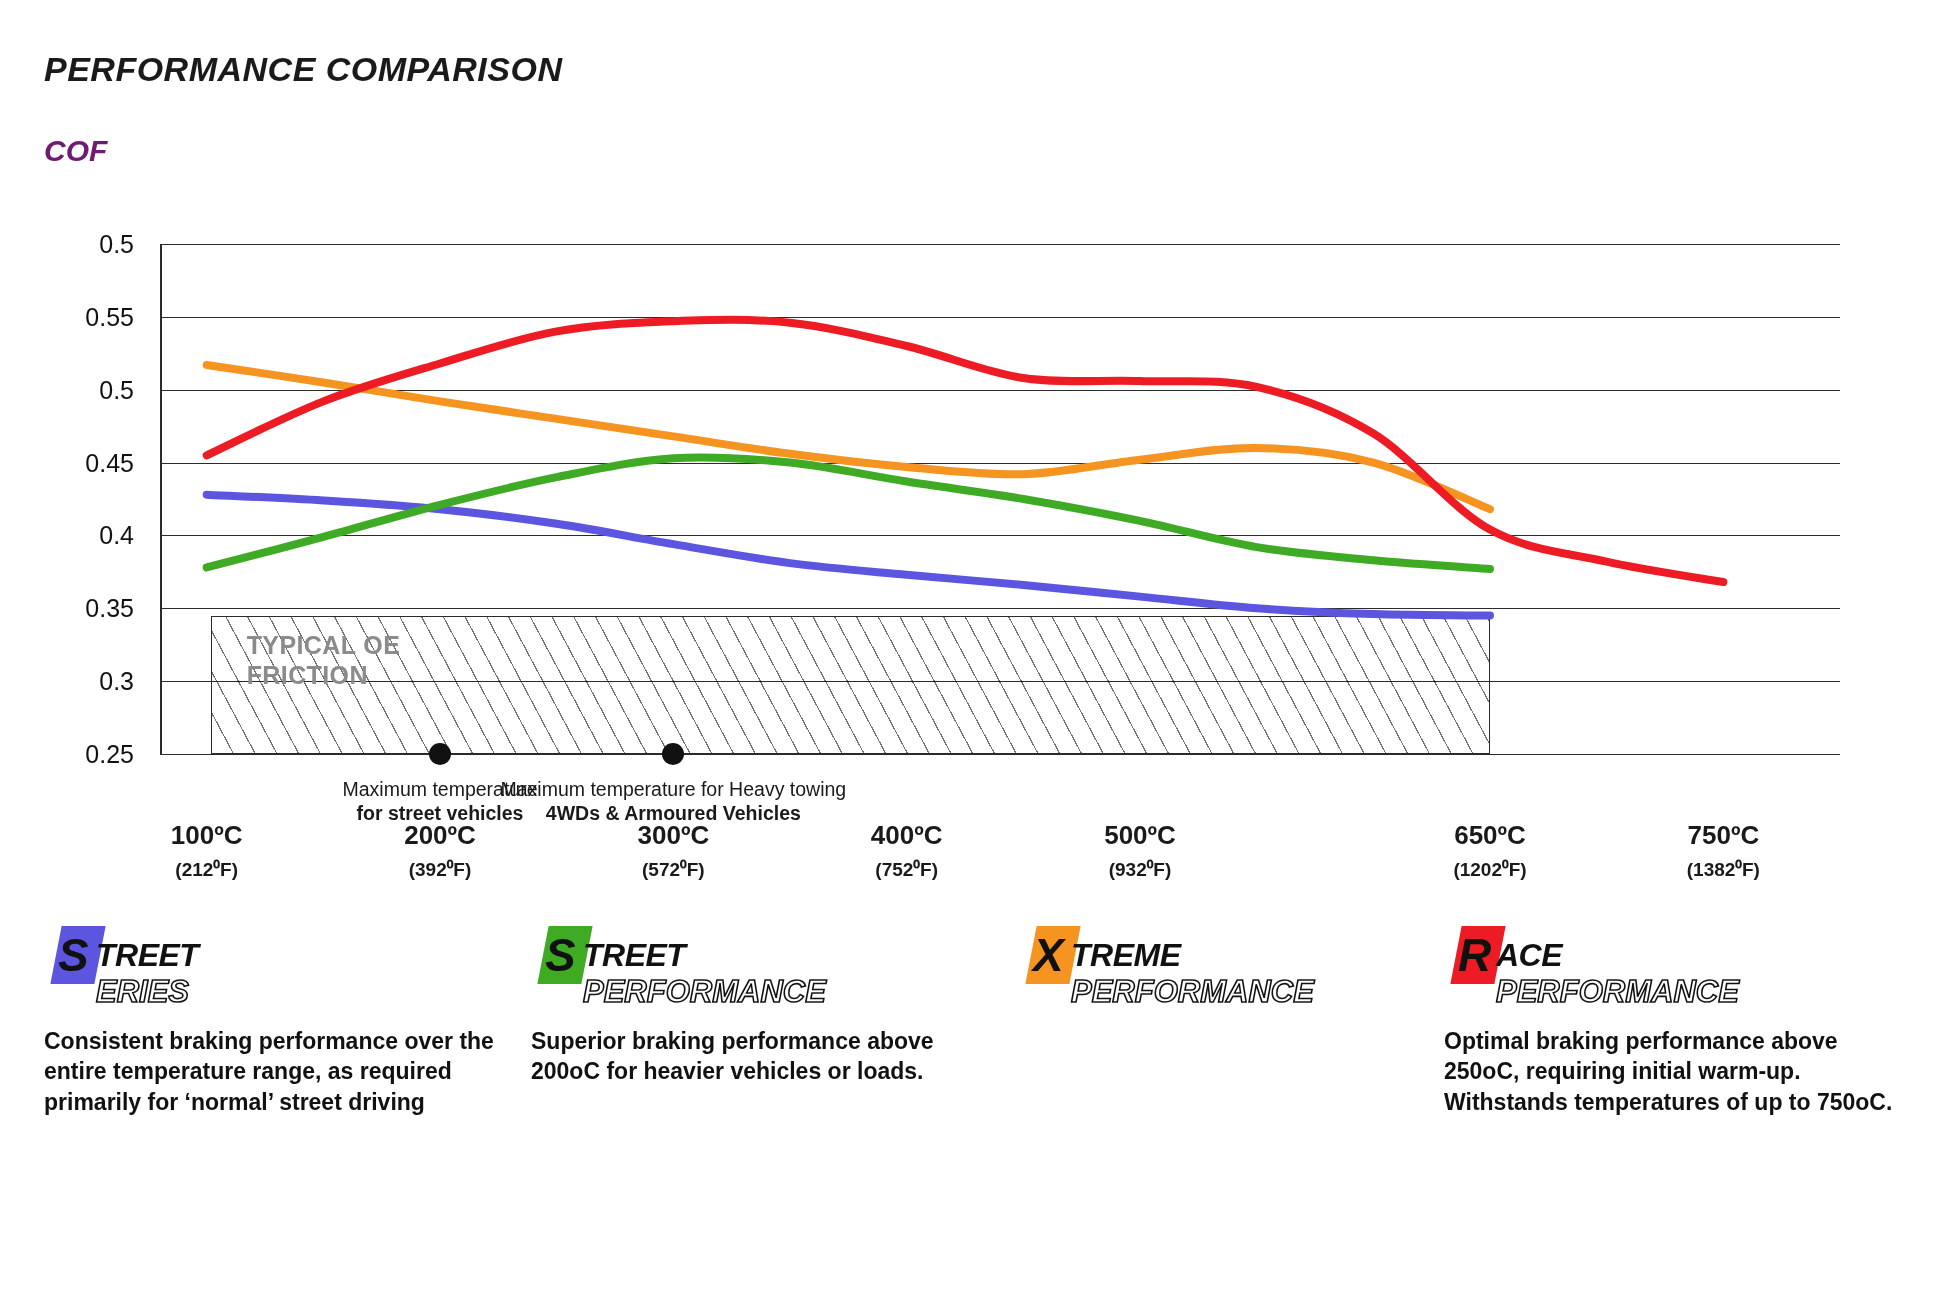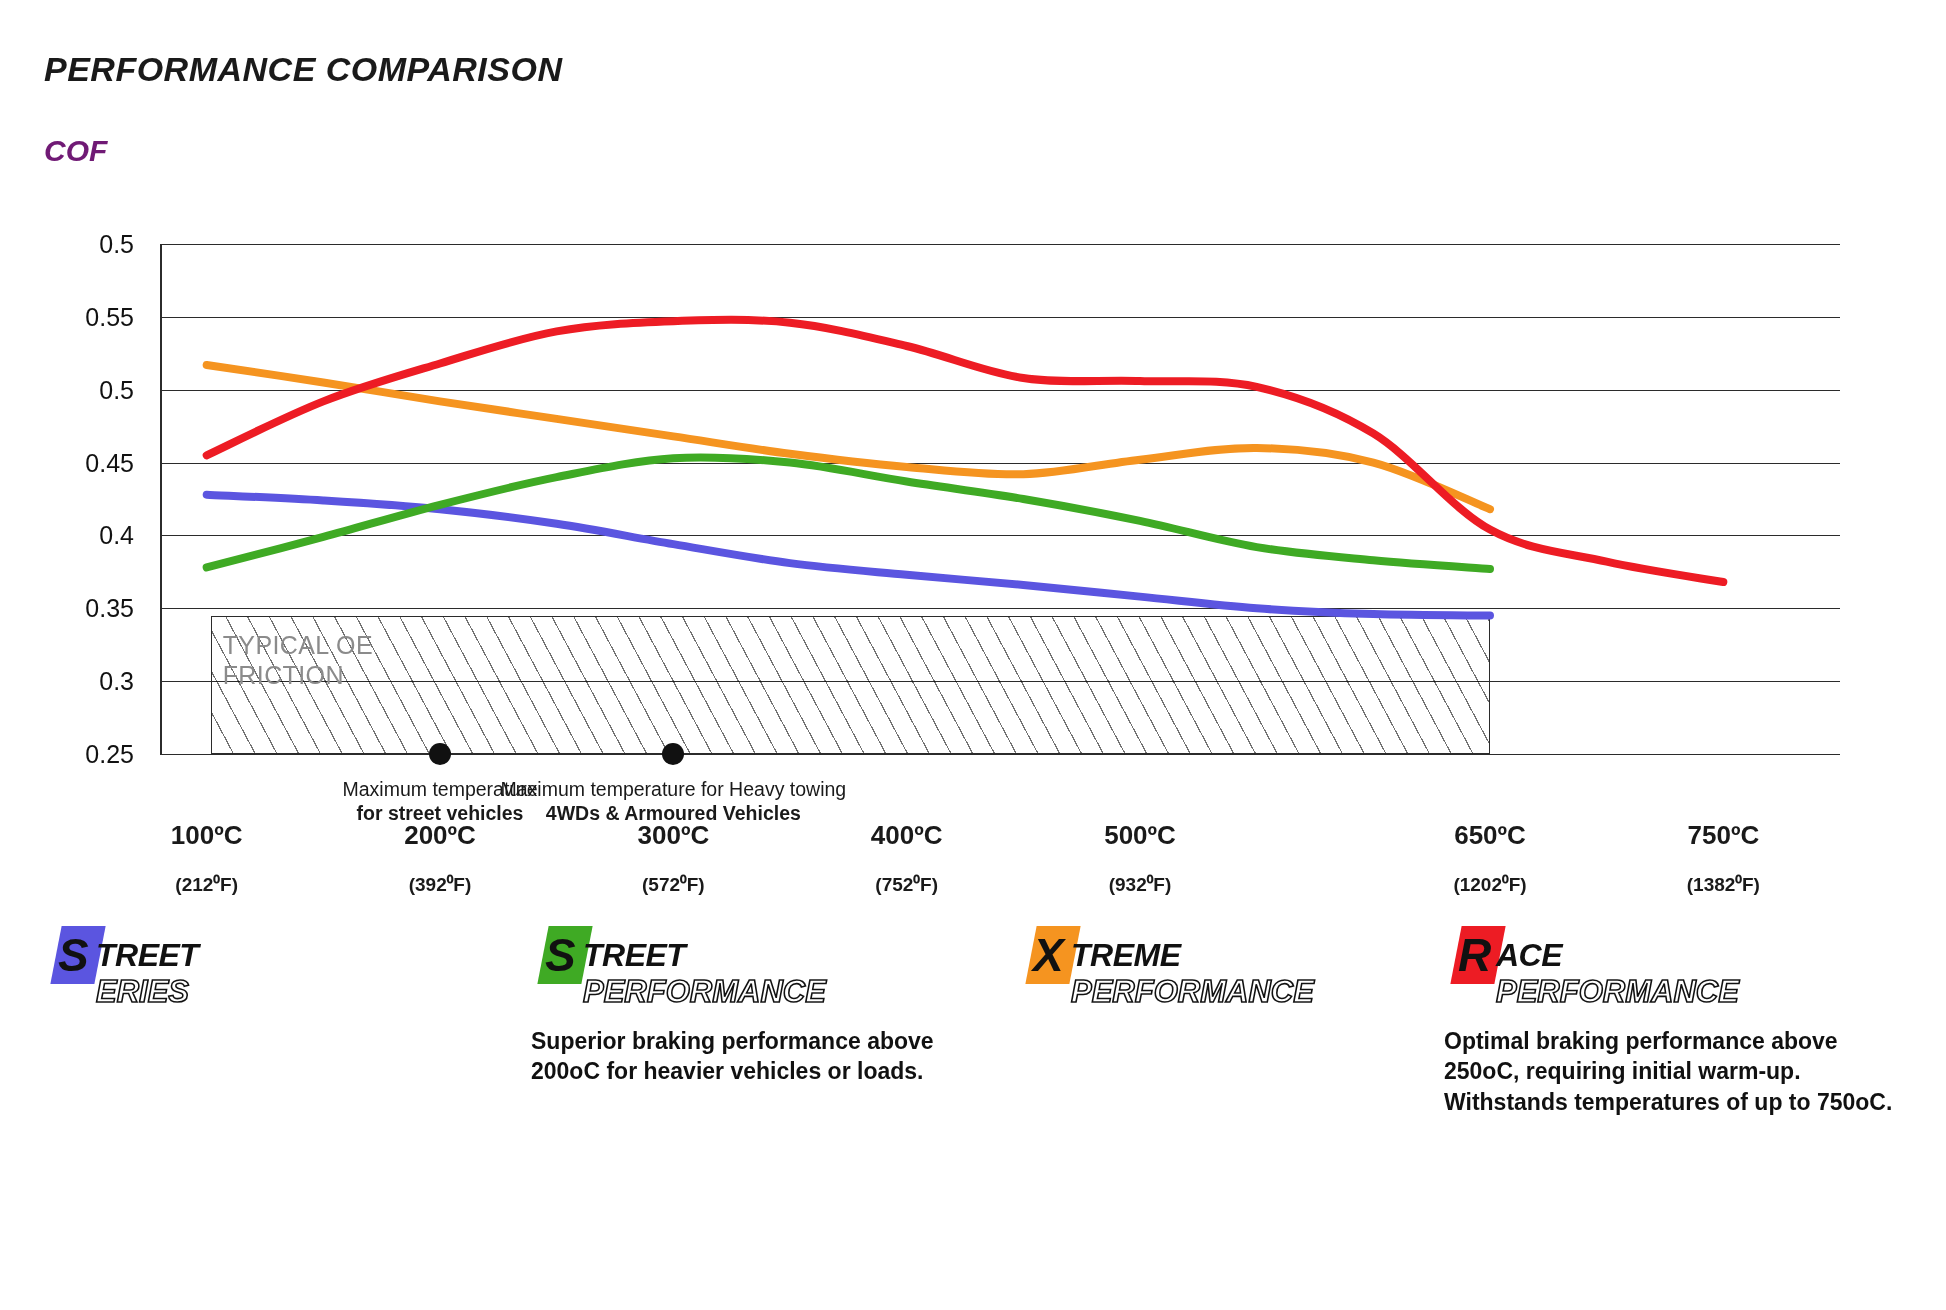--- a/index.html
+++ b/index.html
@@ -59,21 +59,22 @@
   .hatch-band {
     position:absolute;
     border:1.5px solid #2b2b2b;
     background-image:
       repeating-linear-gradient(62deg, rgba(0,0,0,0) 0 18px, rgba(0,0,0,0.55) 18px 19.2px);
   }
   .hatch-text {
     position:absolute;
     font-size:25px; color:#8b8b8b; line-height:1.22;
     letter-spacing:0.4px;
-    font-weight:normal;
+    font-weight:bold;
+    margin-left:24px;
   }
   svg.curves { position:absolute; left:0; top:0; overflow:visible; }
 
   
   .marker-dot {
     position:absolute;
     width:22px; height:22px; border-radius:50%;
     background:#111;
     transform:translate(-50%,-50%);
   }
@@ -90,21 +91,21 @@
   
   .x-labels { position:absolute; left:44px; top:820px; width:1860px; height:70px; }
   .x-tick {
     position:absolute; transform:translateX(-50%);
     text-align:center;
   }
   .x-tick .c {
     font-size:26px; font-weight:bold; color:#1a1a1a; white-space:nowrap;
   }
   .x-tick .f {
-    font-size:19px; font-weight:bold; color:#1a1a1a; margin-top:20px; white-space:nowrap;
+    font-size:19px; font-weight:bold; color:#1a1a1a; margin-top:5px; white-space:nowrap;
   }
 
   
   .legend { position:absolute; left:44px; top:920px; width:1860px; height:340px; }
   .legend-col { position:absolute; top:0; width:455px; }
   .logo {
     position:relative; height:92px; width:100%;
   }
   .logo-badge {
     position:absolute; left:12px; top:6px;
@@ -219,20 +220,21 @@
     </div>
 
   <div class="legend" id="legend">
       <div class="legend-col" style="left: 0px; width: 470px;">
         <div class="logo">
           <div class="logo-badge" style="background: rgb(91, 85, 224);"></div>
           <div class="logo-letter">S</div>
           <div class="logo-word1">TREET</div>
           <div class="logo-word2 outline">ERIES</div>
         </div>
+        <div class="desc">Consistent braking performance over the entire temperature range, as required primarily for ‘normal’ street driving</div>
       </div>
       <div class="legend-col" style="left: 487px; width: 470px;">
         <div class="logo">
           <div class="logo-badge" style="background: rgb(63, 170, 36);"></div>
           <div class="logo-letter">S</div>
           <div class="logo-word1">TREET</div>
           <div class="logo-word2 outline">PERFORMANCE</div>
         </div>
         <div class="desc">Superior braking performance above 200oC for heavier vehicles or loads.</div>
       </div>

